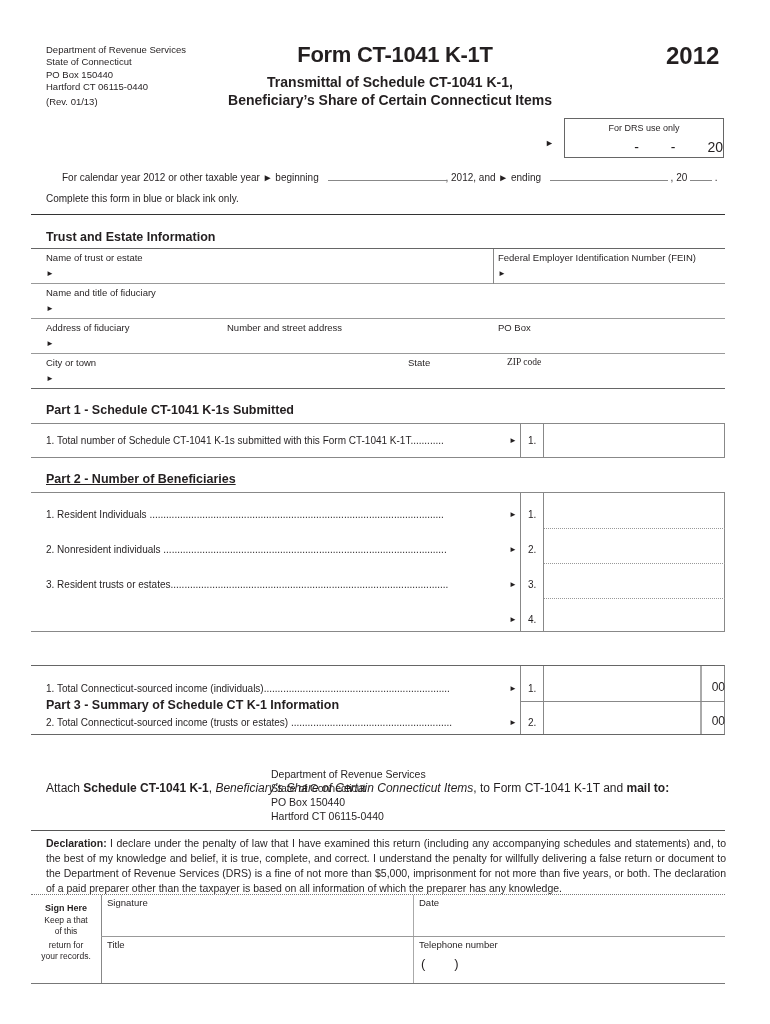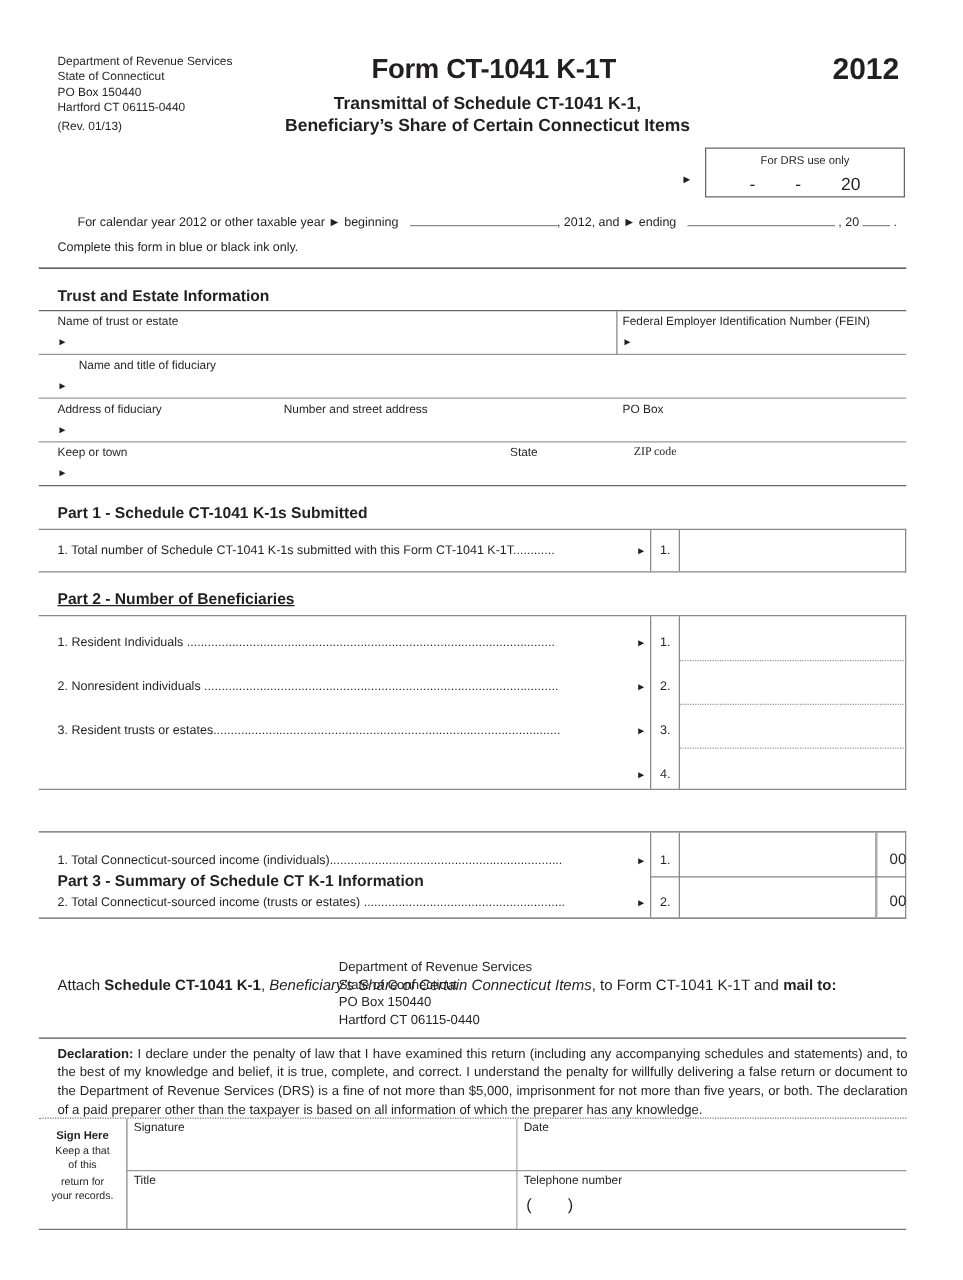--- a/index.html
+++ b/index.html
@@ -8,21 +8,21 @@
   .abs { position: absolute; }
   .hdr-addr { left: 46px; top: 44px; font-size: 9.5px; line-height: 12.3px; }
   .hdr-addr div { white-space: nowrap; }
   .rev { margin-top: 3px; }
   .form-title { left: 270px; top: 42px; width: 250px; text-align: center; font-size: 22px; font-weight: bold; letter-spacing: -0.3px; }
   .year { left: 666px; top: 42px; font-size: 24px; font-weight: bold; }
   .subtitle { left: 195px; top: 73px; width: 390px; text-align: center; font-size: 14px; font-weight: bold; line-height: 18px; }
   .drs-arrow { left: 545px; top: 138px; font-size: 9px; }
   .drs-box { left: 564px; top: 118px; width: 160px; height: 40px; border: 1px solid #666; }
   .drs-label { position: absolute; top: 4px; left: 0; width: 100%; text-align: center; font-size: 9px; }
-  .drs-value { position: absolute; top: 20px; left: 0; width: 100%; text-align: center; font-size: 14px; word-spacing: 28px; }
+  .drs-value { position: absolute; top: 20px; left: 0; width: 100%; text-align: right; font-size: 14px; word-spacing: 28px; }
   .tax-year { left: 46px; top: 172px; font-size: 10px; white-space: nowrap; margin-left: 16px; }
   .uline { display: inline-block; border-bottom: 1px solid #888; height: 9px; vertical-align: baseline; }
   .ink { left: 46px; top: 193px; font-size: 10px; }
   .hr { position: absolute; left: 31px; width: 694px; }
   .sec-title { left: 46px; font-size: 12.5px; font-weight: bold; }
   .info-row { position: absolute; left: 31px; width: 694px; height: 35px; border-bottom: 1px solid #999; }
   .info-label { position: absolute; top: 3px; font-size: 9.5px; white-space: nowrap; }
   .info-arrow { position: absolute; top: 20px; font-size: 8px; }
   .vline { position: absolute; width: 1px; background: #888; }
   .line-row { position: absolute; left: 31px; width: 694px; }
@@ -78,36 +78,36 @@
   <div class="info-label" style="left:15px;">Name of trust or estate</div>
   <div class="info-arrow" style="left:15px;">►</div>
   <input class="field-input" style="left: 28px; top: 16px; width: 430px; height: 16px;" value="">
   <div class="vline" style="left:462px;top:0;height:35px;"></div>
   <div class="info-label" style="left:467px;">Federal Employer Identification Number (FEIN)</div>
   <div class="info-arrow" style="left:467px;">►</div>
   <input class="field-input" style="left: 480px; top: 16px; width: 210px; height: 16px;" value="">
 </div>
 
 <div class="info-row" style="top:284px;">
-  <div class="info-label" style="left:15px;margin-left:17px;">Name and title of fiduciary</div>
+  <div class="info-label" style="left:15px;">Name and title of fiduciary</div>
   <div class="info-arrow" style="left:15px;">►</div>
   <input class="field-input" style="left: 28px; top: 16px; width: 660px; height: 16px;" value="">
 </div>
 
 <div class="info-row" style="top:319px;">
   <div class="info-label" style="left:15px;">Address of fiduciary</div>
   <div class="info-arrow" style="left:15px;">►</div>
   <div class="info-label" style="left:196px;">Number and street address</div>
   <input class="field-input" style="left: 28px; top: 16px; width: 430px; height: 16px;" value="">
   <div class="info-label" style="left:467px;">PO Box</div>
   <input class="field-input" style="left: 467px; top: 16px; width: 220px; height: 16px;" value="">
 </div>
 
 <div class="info-row" style="top:354px;border-bottom:1.5px solid #666;">
-  <div class="info-label" style="left:15px;">Keep or town</div>
+  <div class="info-label" style="left:15px;">City or town</div>
   <div class="info-arrow" style="left:15px;">►</div>
   <input class="field-input" style="left: 28px; top: 16px; width: 340px; height: 16px;" value="">
   <div class="info-label" style="left:377px;">State</div>
   <input class="field-input" style="left: 377px; top: 16px; width: 80px; height: 16px;" value="">
   <div class="info-label" style="left:476px;font-family:Liberation Serif, serif;">ZIP code</div>
   <input class="field-input" style="left: 467px; top: 16px; width: 220px; height: 16px;" value="">
 </div>
 
 <div class="abs sec-title" style="top:403px;">Part 1 - Schedule CT-1041 K-1s Submitted</div>
 <div class="line-row" style="top:423px;height:35px;border-top:1.5px solid #888;border-bottom:1.5px solid #888;border-right:1px solid #888;">

